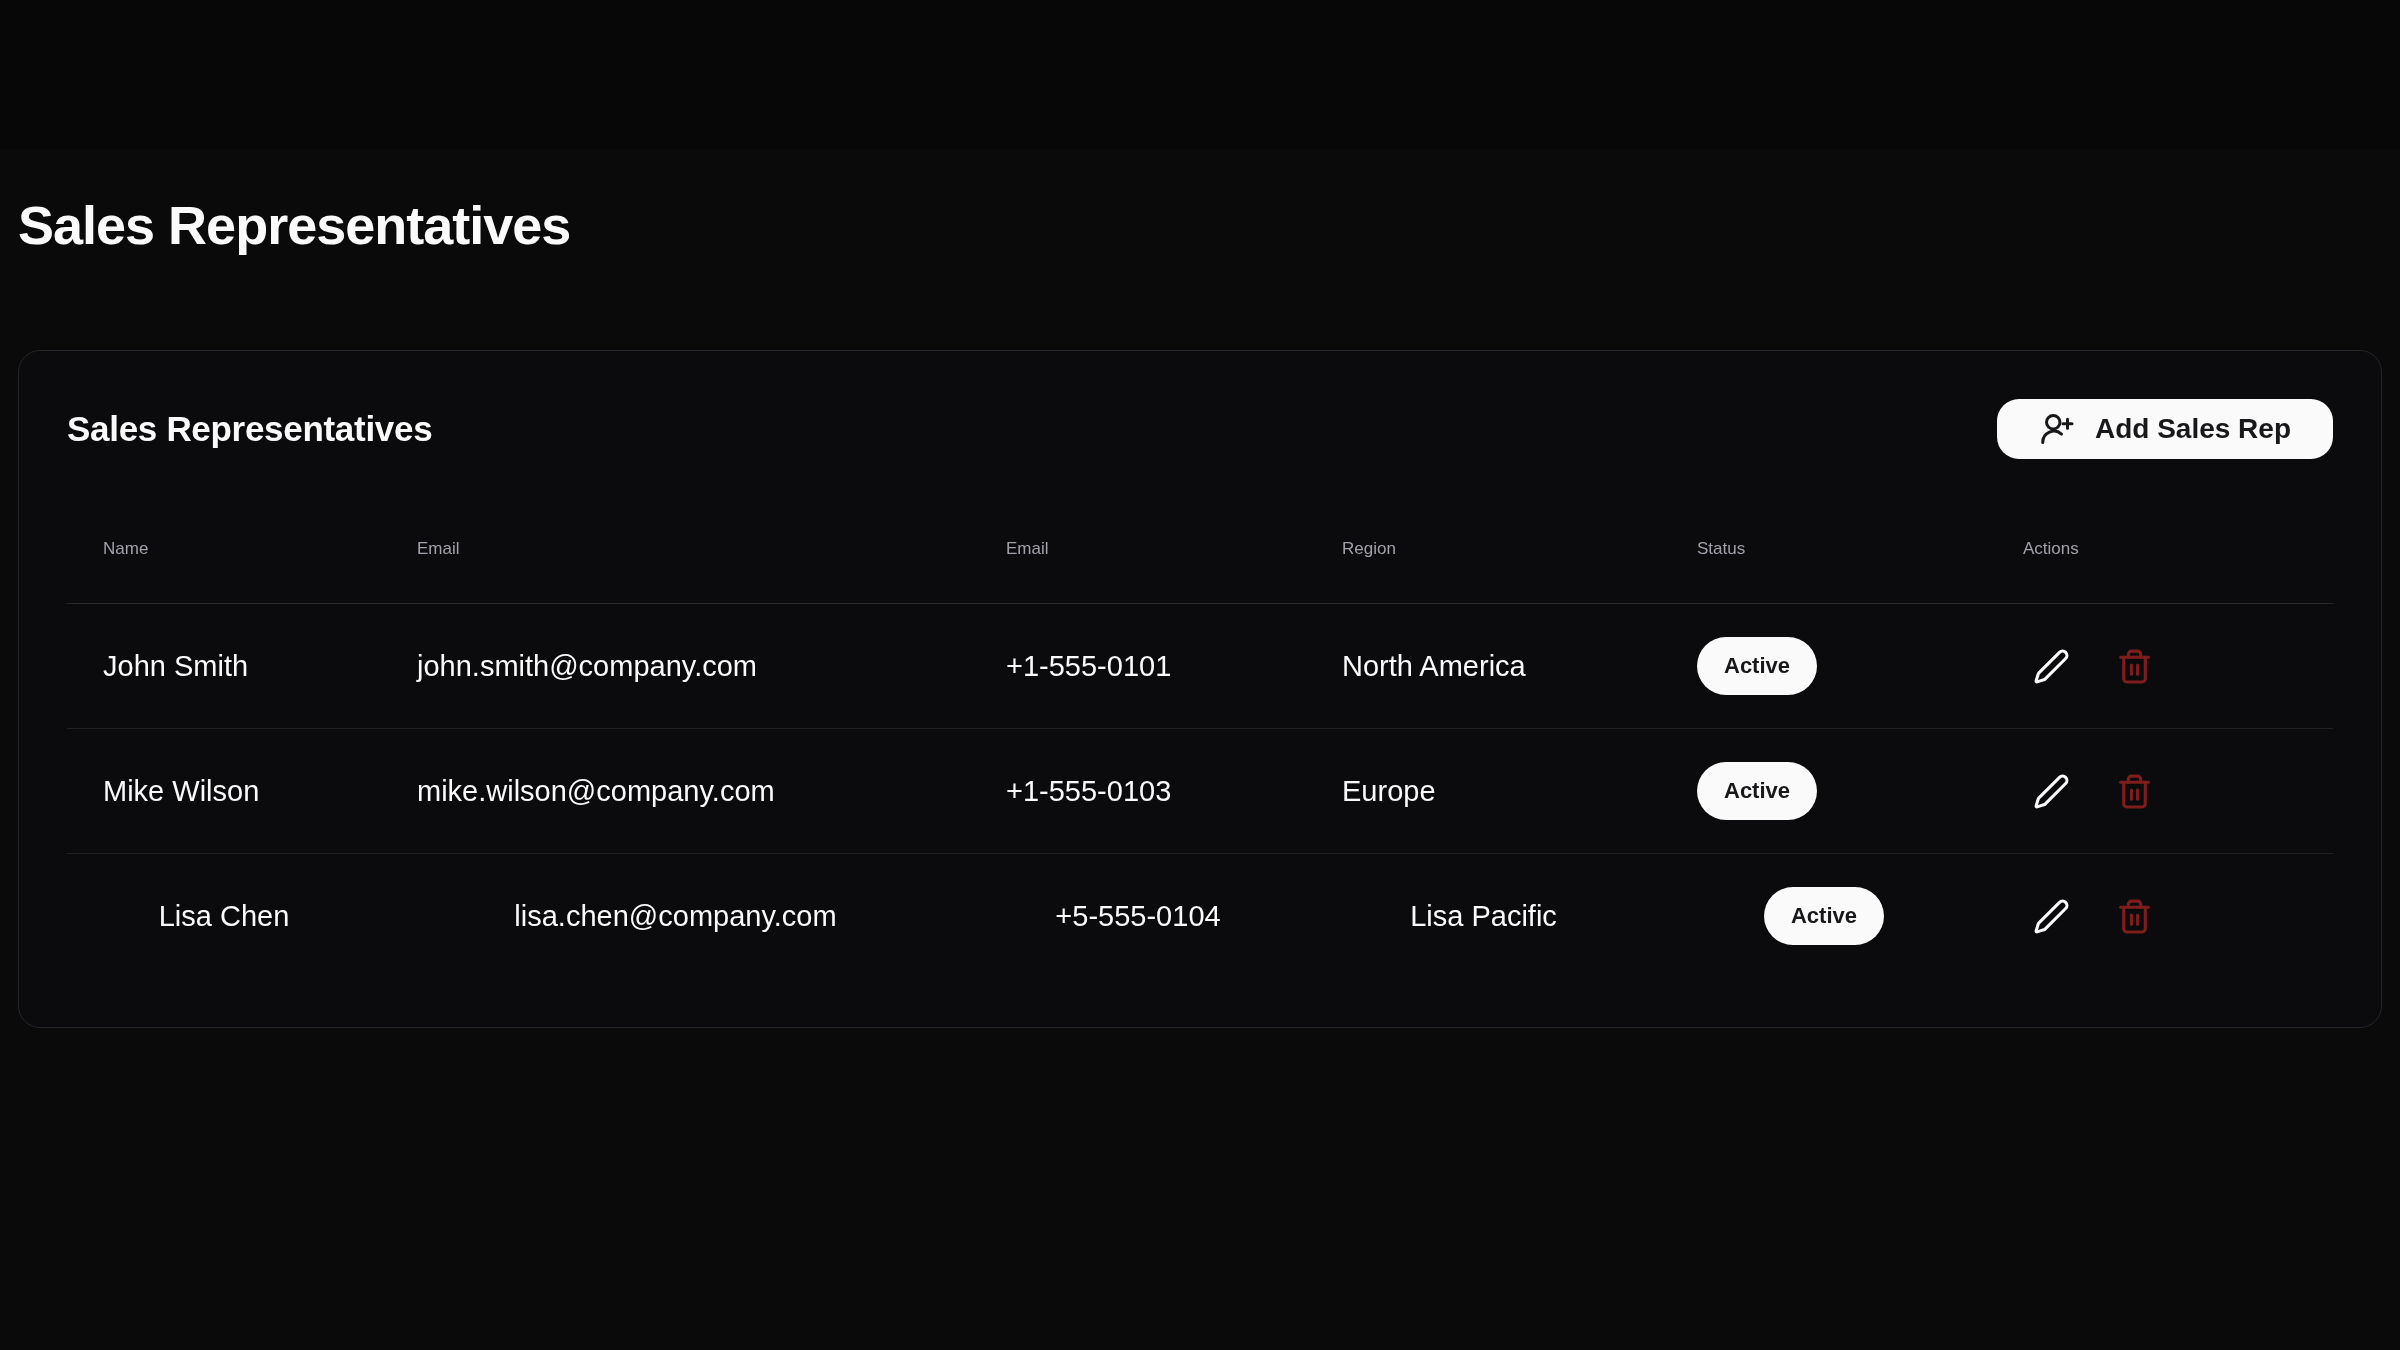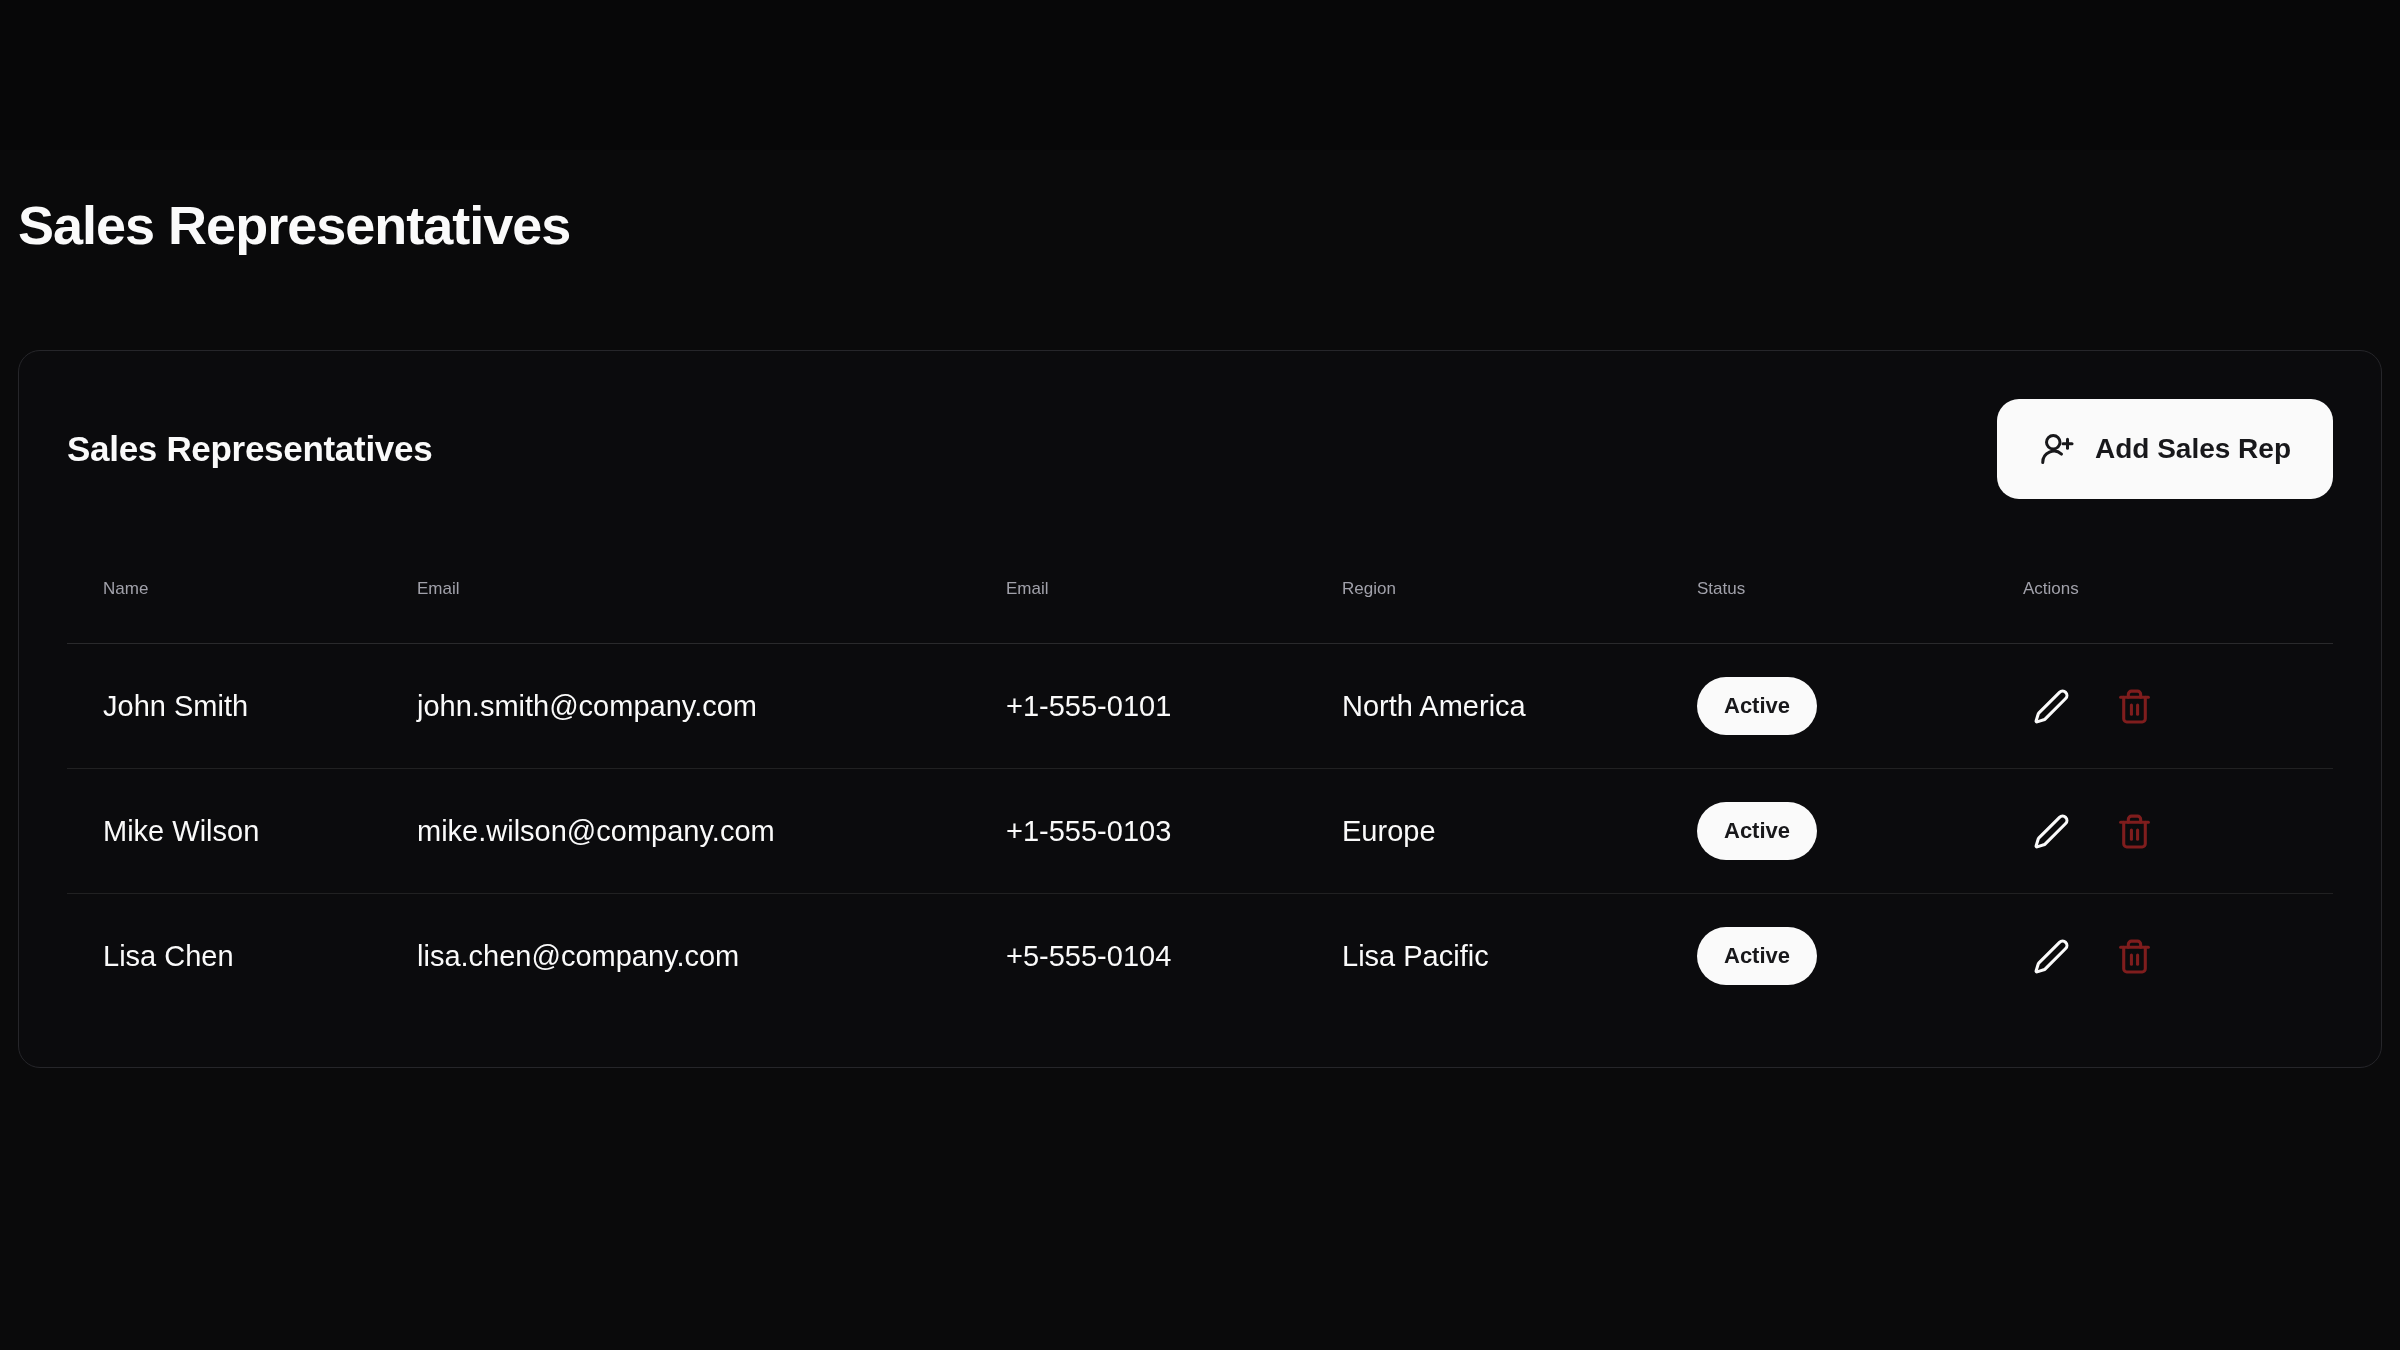--- a/index.html
+++ b/index.html
@@ -69,21 +69,21 @@
   }
   .add-btn{
     display:inline-flex;
     align-items:center;
     gap:20px;
     background:var(--button-bg);
     color:var(--button-text);
     border:none;
     border-radius:22px;
     padding:0 42px;
-    height:100px;
+    height:60px;
     font-family:"Liberation Sans", sans-serif;
     font-size:28px;
     font-weight:600;
     cursor:pointer;
   }
   .add-btn svg{width:36px;height:36px;display:block;}
   table.reps{
     width:100%;
     border-collapse:collapse;
     table-layout:fixed;
@@ -100,21 +100,21 @@
   .reps td{
     height:125px;
     padding:0 36px;
     font-size:29px;
     font-weight:400;
     color:var(--text-primary);
     border-bottom:1px solid var(--row-divider);
     vertical-align:middle;
     white-space:nowrap;
   }
-  .reps tbody tr:last-child td{border-bottom:none;}
+  .reps tbody tr:last-child td{border-bottom:none;text-align:center;}
   .cell-name{font-weight:600;}
   .status-badge{
     display:inline-flex;
     align-items:center;
     justify-content:center;
     background:var(--badge-bg);
     color:var(--badge-text);
     border-radius:9999px;
     padding:18px 27px;
     font-size:22px;

